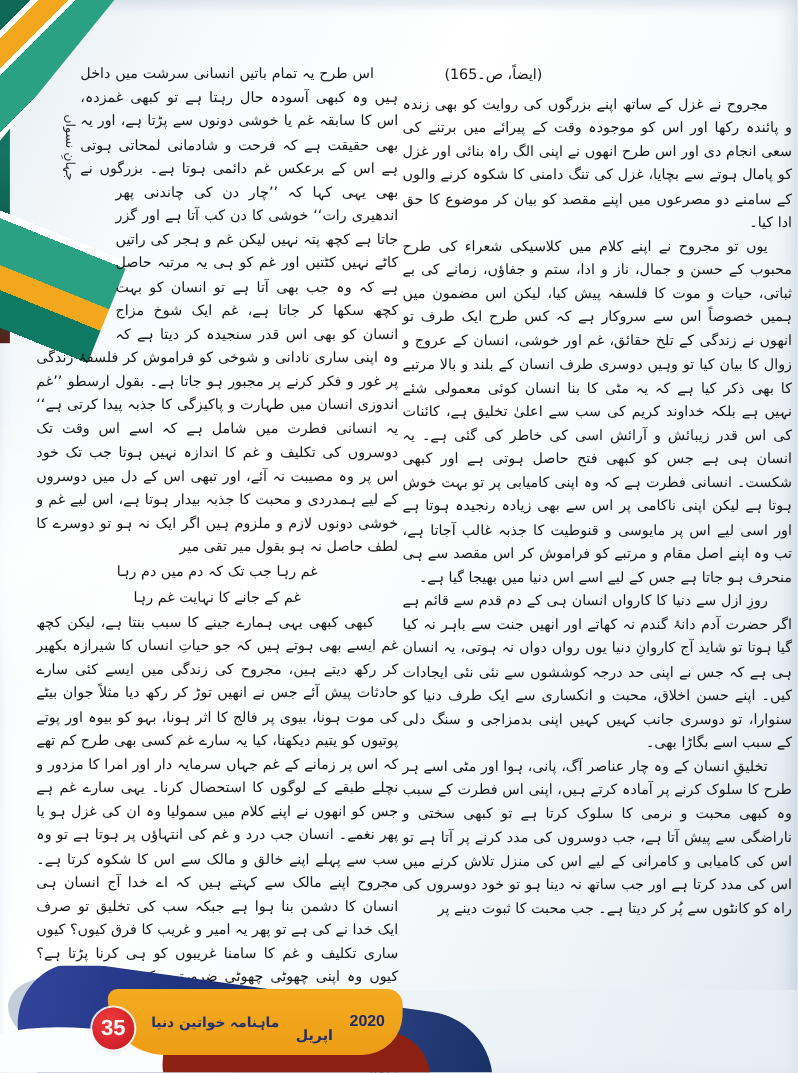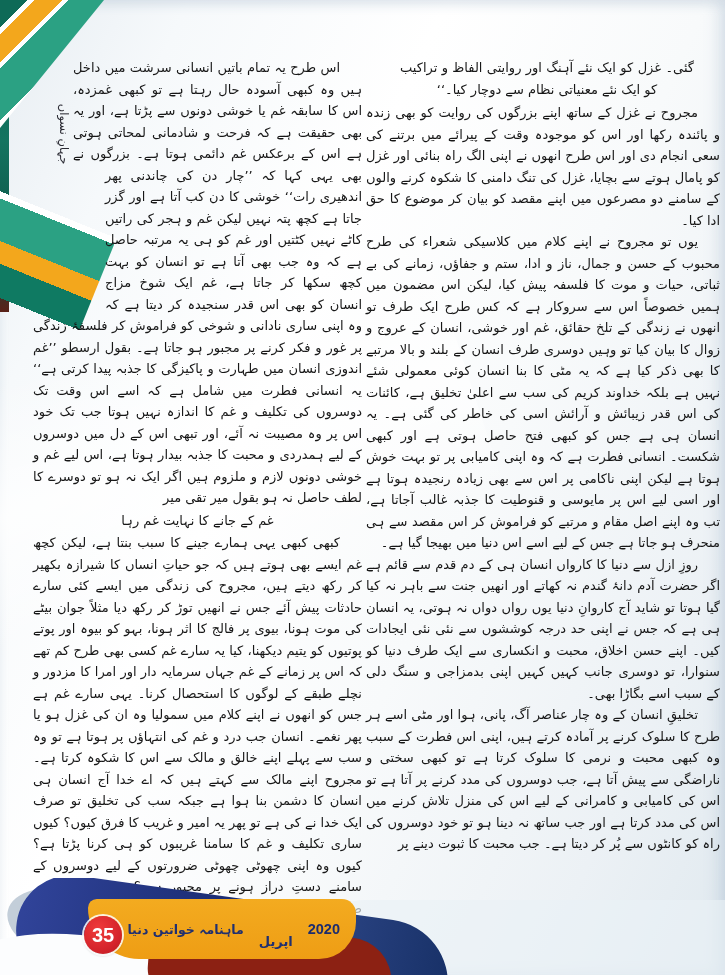--- a/index.html
+++ b/index.html
@@ -69,21 +69,21 @@
   .f-strip{position:absolute;right:0;top:22px;width:420px;height:75px;background:#e9f1f6;border-radius:60px 0 0 10px;opacity:.65;}
   .f-gray{position:absolute;left:6px;top:12px;width:130px;height:72px;background:#c3ced9;border-radius:50%;transform:rotate(14deg);}
   .f-blue{
     position:absolute;left:14px;top:20px;width:436px;height:118px;
     background:linear-gradient(95deg,#31449a 0%,#1b2d74 45%,#27407e 75%,#173066 100%);
     border-radius:60px 70px 60px 70px;transform:rotate(8deg);
   }
   .f-white{position:absolute;left:-54px;top:60px;width:306px;height:132px;background:#fcfdfe;border-radius:50%;transform:rotate(10deg);}
   .f-maroon{position:absolute;left:148px;top:54px;width:244px;height:72px;background:#8c2113;border-radius:50px 60px 40px 40px;transform:rotate(4deg);}
   .f-orange{
-    position:absolute;left:88px;top:21px;width:268px;height:60px;
+    position:absolute;left:98px;top:21px;width:268px;height:60px;
     background:linear-gradient(180deg,#f3ab20,#ee9d14);
     border-radius:10px 16px 42px 58px;
     display:flex;align-items:center;justify-content:flex-end;
     direction:ltr;gap:15px;padding-right:16px;box-sizing:border-box;
   }
   .f-orange .f-name{font-size:12.5px;font-weight:bold;color:#203070;direction:rtl;}
   .f-orange .f-month{font-size:13px;font-weight:bold;color:#203070;direction:rtl;margin-top:24px;}
   .f-orange .f-year{font-family:"Liberation Sans",sans-serif;font-size:14.5px;font-weight:bold;color:#1c2c6e;}
   .f-badge{
     position:absolute;left:84px;top:38px;width:38px;height:38px;border-radius:50%;
@@ -101,31 +101,32 @@
 
 <div class="edge-strip"></div>
 <div class="ribbon-top"></div>
 <div class="ribbon-mid"></div>
 
 <div class="side-label">
   <span>جہانِ نسواں</span>
 </div>
 
 <div class="col col-right">
-  <p class="quote">گئی۔ غزل کو ایک نئے آہنگ اور روایتی الفاظ و تراکیب کو ایک نئے معنیاتی نظام سے دوچار کیا۔‘‘</p>
+  <p class="citation">(ایضاً، ص۔165)</p>
   <p class="para">مجروح نے غزل کے ساتھ اپنے بزرگوں کی روایت کو بھی زندہ و پائندہ رکھا اور اس کو موجودہ وقت کے پیرائے میں برتنے کی سعی انجام دی اور اس طرح انھوں نے اپنی الگ راہ بنائی اور غزل کو پامال ہوتے سے بچایا، غزل کی تنگ دامنی کا شکوہ کرنے والوں کے سامنے دو مصرعوں میں اپنے مقصد کو بیان کر موضوع کا حق ادا کیا۔</p>
   <p class="para">یوں تو مجروح نے اپنے کلام میں کلاسیکی شعراء کی طرح محبوب کے حسن و جمال، ناز و ادا، ستم و جفاؤں، زمانے کی بے ثباتی، حیات و موت کا فلسفہ پیش کیا، لیکن اس مضمون میں ہمیں خصوصاً اس سے سروکار ہے کہ کس طرح ایک طرف تو انھوں نے زندگی کے تلخ حقائق، غم اور خوشی، انسان کے عروج و زوال کا بیان کیا تو وہیں دوسری طرف انسان کے بلند و بالا مرتبے کا بھی ذکر کیا ہے کہ یہ مٹی کا بنا انسان کوئی معمولی شئے نہیں ہے بلکہ خداوند کریم کی سب سے اعلیٰ تخلیق ہے، کائنات کی اس قدر زیبائش و آرائش اسی کی خاطر کی گئی ہے۔ یہ انسان ہی ہے جس کو کبھی فتح حاصل ہوتی ہے اور کبھی شکست۔ انسانی فطرت ہے کہ وہ اپنی کامیابی پر تو بہت خوش ہوتا ہے لیکن اپنی ناکامی پر اس سے بھی زیادہ رنجیدہ ہوتا ہے اور اسی لیے اس پر مایوسی و قنوطیت کا جذبہ غالب آجاتا ہے، تب وہ اپنے اصل مقام و مرتبے کو فراموش کر اس مقصد سے ہی منحرف ہو جاتا ہے جس کے لیے اسے اس دنیا میں بھیجا گیا ہے۔</p>
   <p class="para">روزِ ازل سے دنیا کا کارواں انسان ہی کے دم قدم سے قائم ہے اگر حضرت آدم دانۂ گندم نہ کھاتے اور انھیں جنت سے باہر نہ کیا گیا ہوتا تو شاید آج کاروانِ دنیا یوں رواں دواں نہ ہوتی، یہ انسان ہی ہے کہ جس نے اپنی حد درجہ کوششوں سے نئی نئی ایجادات کیں۔ اپنے حسن اخلاق، محبت و انکساری سے ایک طرف دنیا کو سنوارا، تو دوسری جانب کہیں کہیں اپنی بدمزاجی و سنگ دلی کے سبب اسے بگاڑا بھی۔</p>
   <p class="para">تخلیقِ انسان کے وہ چار عناصر آگ، پانی، ہوا اور مٹی اسے ہر طرح کا سلوک کرنے پر آمادہ کرتے ہیں، اپنی اس فطرت کے سبب وہ کبھی محبت و نرمی کا سلوک کرتا ہے تو کبھی سختی و ناراضگی سے پیش آتا ہے، جب دوسروں کی مدد کرنے پر آتا ہے تو اس کی کامیابی و کامرانی کے لیے اس کی منزل تلاش کرنے میں اس کی مدد کرتا ہے اور جب ساتھ نہ دینا ہو تو خود دوسروں کی راہ کو کانٹوں سے پُر کر دیتا ہے۔ جب محبت کا ثبوت دینے پر</p>
 </div>
 
 <div class="col col-left">
   <div class="spacer-label"></div>
   <div class="spacer-ribbon"></div>
   <p class="para">اس طرح یہ تمام باتیں انسانی سرشت میں داخل ہیں وہ کبھی آسودہ حال رہتا ہے تو کبھی غمزدہ، اس کا سابقہ غم یا خوشی دونوں سے پڑتا ہے، اور یہ بھی حقیقت ہے کہ فرحت و شادمانی لمحاتی ہوتی ہے اس کے برعکس غم دائمی ہوتا ہے۔ بزرگوں نے بھی یہی کہا کہ ’’چار دن کی چاندنی پھر اندھیری رات‘‘ خوشی کا دن کب آتا ہے اور گزر جاتا ہے کچھ پتہ نہیں لیکن غم و ہجر کی راتیں کاٹے نہیں کٹتیں اور غم کو ہی یہ مرتبہ حاصل ہے کہ وہ جب بھی آتا ہے تو انسان کو بہت کچھ سکھا کر جاتا ہے، غم ایک شوخ مزاج انسان کو بھی اس قدر سنجیدہ کر دیتا ہے کہ وہ اپنی ساری نادانی و شوخی کو فراموش کر فلسفۂ زندگی پر غور و فکر کرنے پر مجبور ہو جاتا ہے۔ بقول ارسطو ’’غم اندوزی انسان میں طہارت و پاکیزگی کا جذبہ پیدا کرتی ہے‘‘ یہ انسانی فطرت میں شامل ہے کہ اسے اس وقت تک دوسروں کی تکلیف و غم کا اندازہ نہیں ہوتا جب تک خود اس پر وہ مصیبت نہ آئے، اور تبھی اس کے دل میں دوسروں کے لیے ہمدردی و محبت کا جذبہ بیدار ہوتا ہے، اس لیے غم و خوشی دونوں لازم و ملزوم ہیں اگر ایک نہ ہو تو دوسرے کا لطف حاصل نہ ہو بقول میر تقی میر</p>
+  <p class="verse">غم رہا جب تک کہ دم میں دم رہا</p>
   <p class="verse">غم کے جانے کا نہایت غم رہا</p>
   <p class="para">کبھی کبھی یہی ہمارے جینے کا سبب بنتا ہے، لیکن کچھ غم ایسے بھی ہوتے ہیں کہ جو حیاتِ انساں کا شیرازہ بکھیر کر رکھ دیتے ہیں، مجروح کی زندگی میں ایسے کئی سارے حادثات پیش آئے جس نے انھیں توڑ کر رکھ دیا مثلاً جوان بیٹے کی موت ہونا، بیوی پر فالج کا اثر ہونا، بہو کو بیوہ اور پوتے پوتیوں کو یتیم دیکھنا، کیا یہ سارے غم کسی بھی طرح کم تھے کہ اس پر زمانے کے غم جہاں سرمایہ دار اور امرا کا مزدور و نچلے طبقے کے لوگوں کا استحصال کرنا۔ یہی سارے غم ہے جس کو انھوں نے اپنے کلام میں سمولیا وہ ان کی غزل ہو یا پھر نغمے۔ انسان جب درد و غم کی انتہاؤں پر ہوتا ہے تو وہ سب سے پہلے اپنے خالق و مالک سے اس کا شکوہ کرتا ہے۔ مجروح اپنے مالک سے کہتے ہیں کہ اے خدا آج انسان ہی انسان کا دشمن بنا ہوا ہے جبکہ سب کی تخلیق تو صرف ایک خدا نے کی ہے تو پھر یہ امیر و غریب کا فرق کیوں؟ کیوں ساری تکلیف و غم کا سامنا غریبوں کو ہی کرنا پڑتا ہے؟ کیوں وہ اپنی چھوٹی چھوٹی ضرورتوں کے لیے دوسروں کے سامنے دستِ دراز ہونے پر مجبور ہیں؟ چونکہ بڑا شاعر صرف اپنے احساسات و جذبات کو قلمبند کرنے پر اکتفا نہیں کرتا بلکہ وہ اپنے خدا سے سوال کرنے کی ہمت و جرأت بھی رکھتا</p>
 </div>
 
 <div class="footer">
   <div class="f-strip"></div>
   <div class="f-gray"></div>
   <div class="f-blue"></div>
   <div class="f-white"></div>
   <div class="f-maroon"></div>

